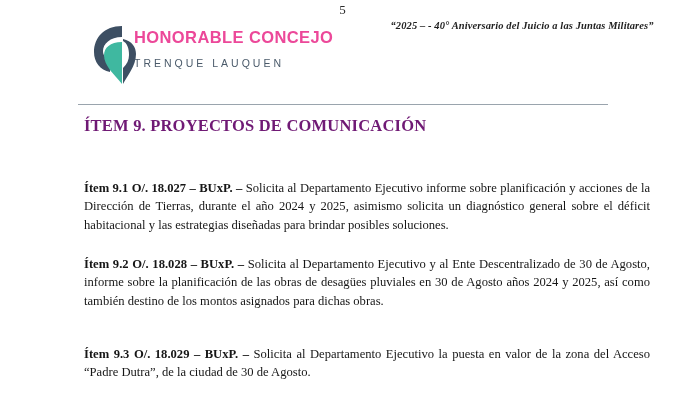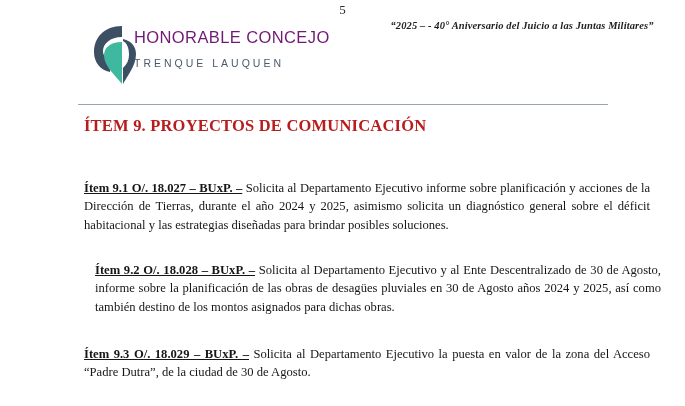--- a/index.html
+++ b/index.html
@@ -57,24 +57,24 @@
     width: 44px;
     height: 66px;
   }
   .logo-text {
     position: absolute;
     left: 42px;
     top: 6px;
   }
   .logo-line1, .logo-line2 {
     font-family: "Liberation Sans", sans-serif;
-    font-weight: normal;
+    font-weight: bold;
     font-size: 16.5px;
     letter-spacing: 0.4px;
-    color: #701a75;
+    color: #ec4899;
     line-height: 19px;
   }
   .logo-line3 {
     font-family: "Liberation Sans", sans-serif;
     font-size: 10.5px;
     letter-spacing: 3.0px;
     color: #4a5a6a;
     margin-top: 10px;
   }
 
@@ -90,40 +90,39 @@
 
   
   .section-title {
     position: absolute;
     left: 84px;
     top: 116px;
     width: 520px;
     font-family: "Liberation Serif", serif;
     font-weight: bold;
     font-size: 16.5px;
-    color: #b91c1c;
+    color: #701a75;
     letter-spacing: 0.2px;
   }
 
   .item {
     position: absolute;
     left: 84px;
     width: 566px;
     font-family: "Liberation Serif", serif;
     font-size: 12.6px;
     line-height: 18.5px;
     color: #161616;
     text-align: justify;
   }
   .item .lead {
     font-weight: bold;
-    text-decoration: underline;
   }
   #item-1 { top: 166px; }
-  #item-2 { top: 248px; margin-left: 11px; }
+  #item-2 { top: 242px; }
   #item-3 { top: 332px; }
 </style>
 </head>
 <body>
 
 <div class="page">
 
   <div class="page-number">5</div>
 
   <div class="anniversary">“2025 – - 40° Aniversario del Juicio a las Juntas Militares”</div>

